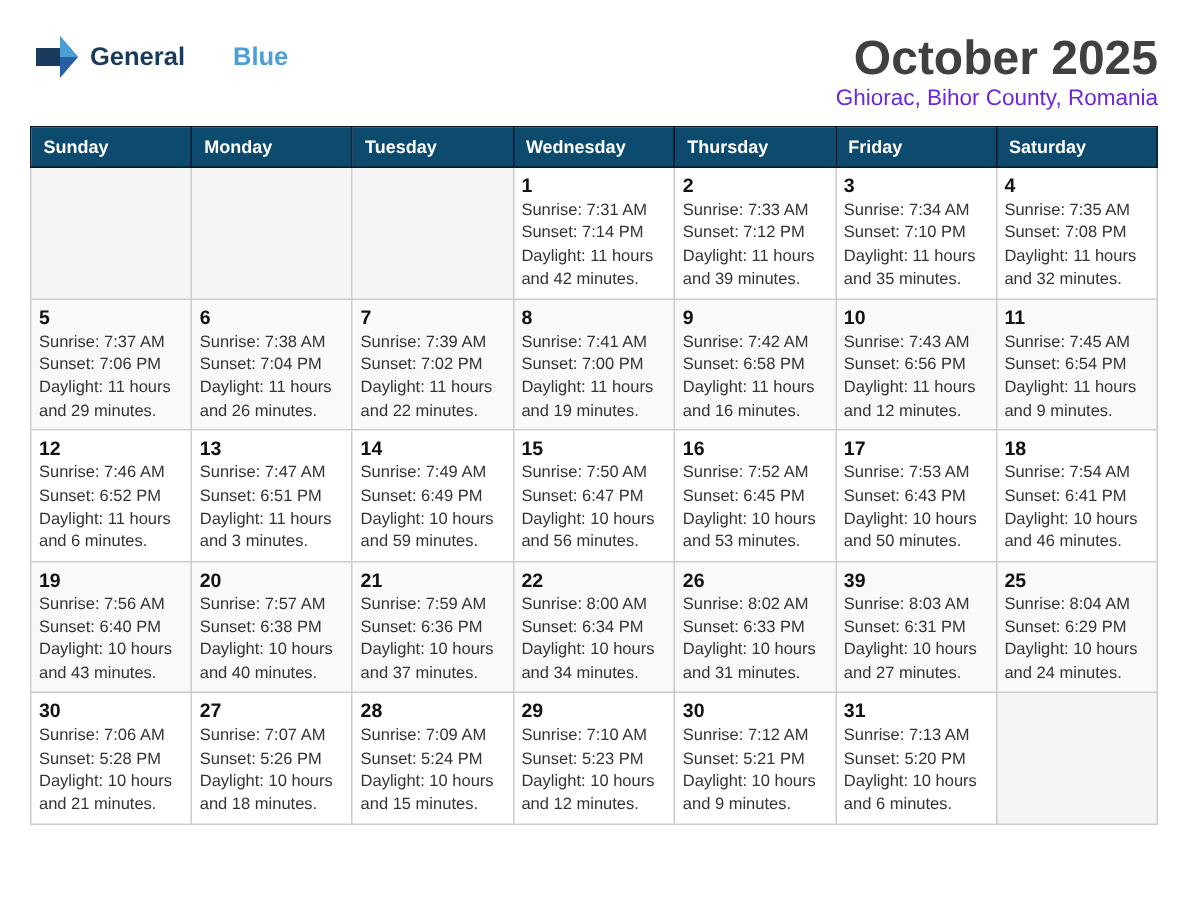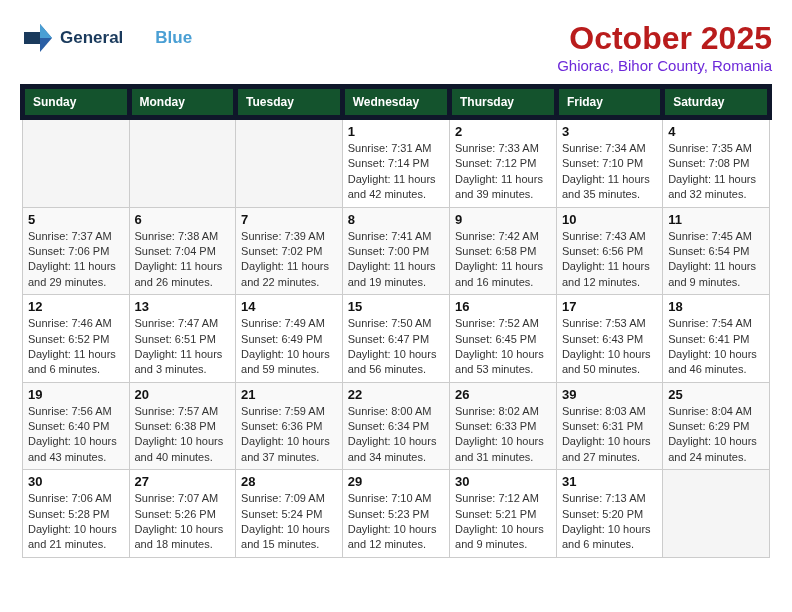--- a/index.html
+++ b/index.html
@@ -24,39 +24,39 @@
       width: 36px;
       height: 36px;
       margin-right: 4px;
     }
     .title-block {
       text-align: right;
     }
     .month-title {
       font-size: 32px;
       font-weight: bold;
-      color: #b91c1c;
+      color: #404040;
     }
     .subtitle {
       font-size: 15px;
       color: #6d28d9;
     }
     .calendar {
       width: 100%;
       border-collapse: collapse;
       font-size: 11px;
     }
     .calendar th {
-      background: #14532d;
+      background: #0c4a6e;
       color: #fff;
       text-align: left;
       padding: 6px 8px;
       font-size: 12px;
       font-weight: bold;
-      border: 5px solid #0f172a;
+      border: 1px solid #0f172a;
     }
     .calendar td {
       border: 1px solid #ccc;
       vertical-align: top;
       padding: 4px 5px;
       width: 108px;
       min-height: 80px;
       background: #fff;
     }
     .calendar td.empty {

